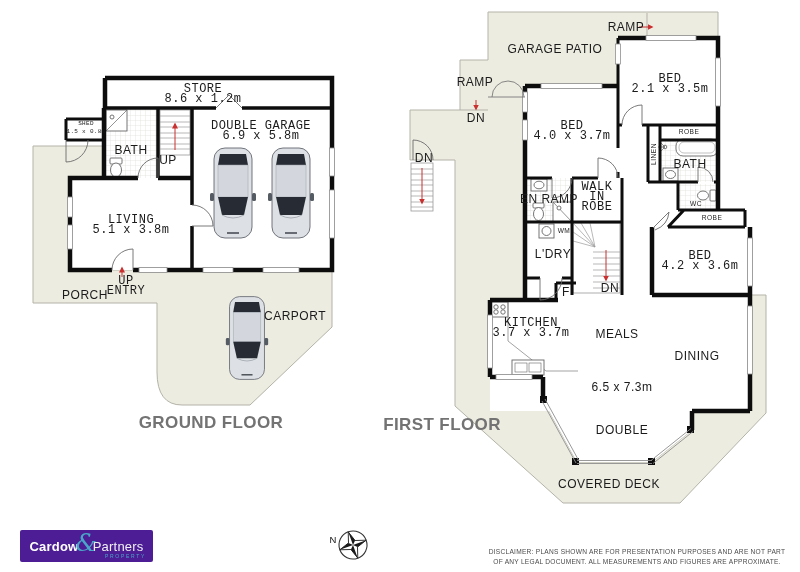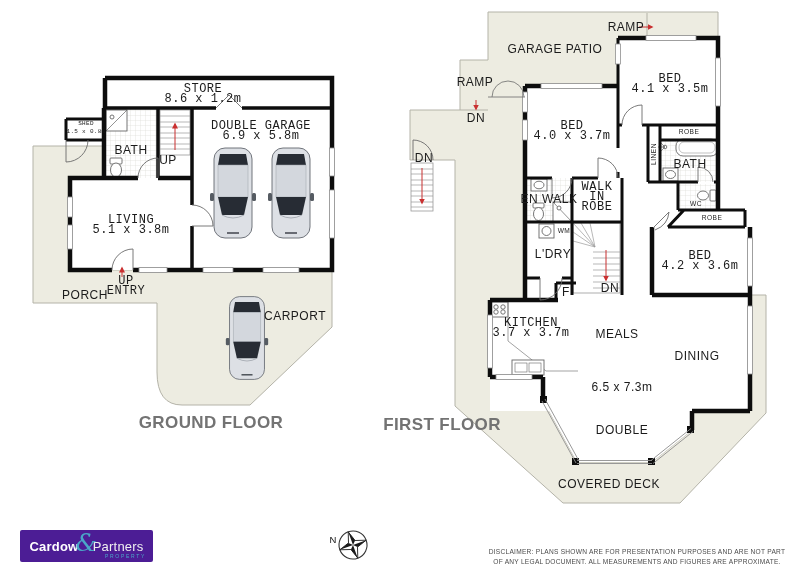--- a/index.html
+++ b/index.html
@@ -262,30 +262,30 @@
   <div class="lbl" style="left:295px;top:316px">CARPORT</div>
   <div class="lbl title" style="left:211px;top:423px">GROUND FLOOR</div>
 
   <div class="lbl" style="left:555px;top:49px">GARAGE PATIO</div>
   <div class="lbl" style="left:626px;top:27px">RAMP</div>
   <div class="lbl" style="left:475px;top:82px">RAMP</div>
   <div class="lbl" style="left:476px;top:118px">DN</div>
   <div class="lbl" style="left:424px;top:158px">DN</div>
   <div class="lbl" style="left:670px;top:84px">
     <span>BED</span>
-      <span>4.1 x 3.5m</span>
+      <span>2.1 x 3.5m</span>
     </div>
   <div class="lbl" style="left:572px;top:131px">
     <span>BED</span>
       <span>4.0 x 3.7m</span>
     </div>
   <div class="lbl xs" style="left:689px;top:132px">ROBE</div>
   <div class="lbl xs vert" style="left:654px;top:154px">LINEN</div>
   <div class="lbl" style="left:690px;top:164px">BATH</div>
-  <div class="lbl" style="left:549px;top:199px">EN WALK</div>
+  <div class="lbl" style="left:549px;top:199px">EN RAMP</div>
   <div class="lbl" style="left:597px;top:197px">
     <span>WALK</span>
       <span>IN</span>
       <span>ROBE</span>
     </div>
   <div class="lbl xs" style="left:564px;top:231px">WM</div>
   <div class="lbl" style="left:553px;top:254px">L'DRY</div>
   <div class="lbl xs" style="left:696px;top:204px">WC</div>
   <div class="lbl xs" style="left:712px;top:218px">ROBE</div>
   <div class="lbl" style="left:700px;top:261px">

